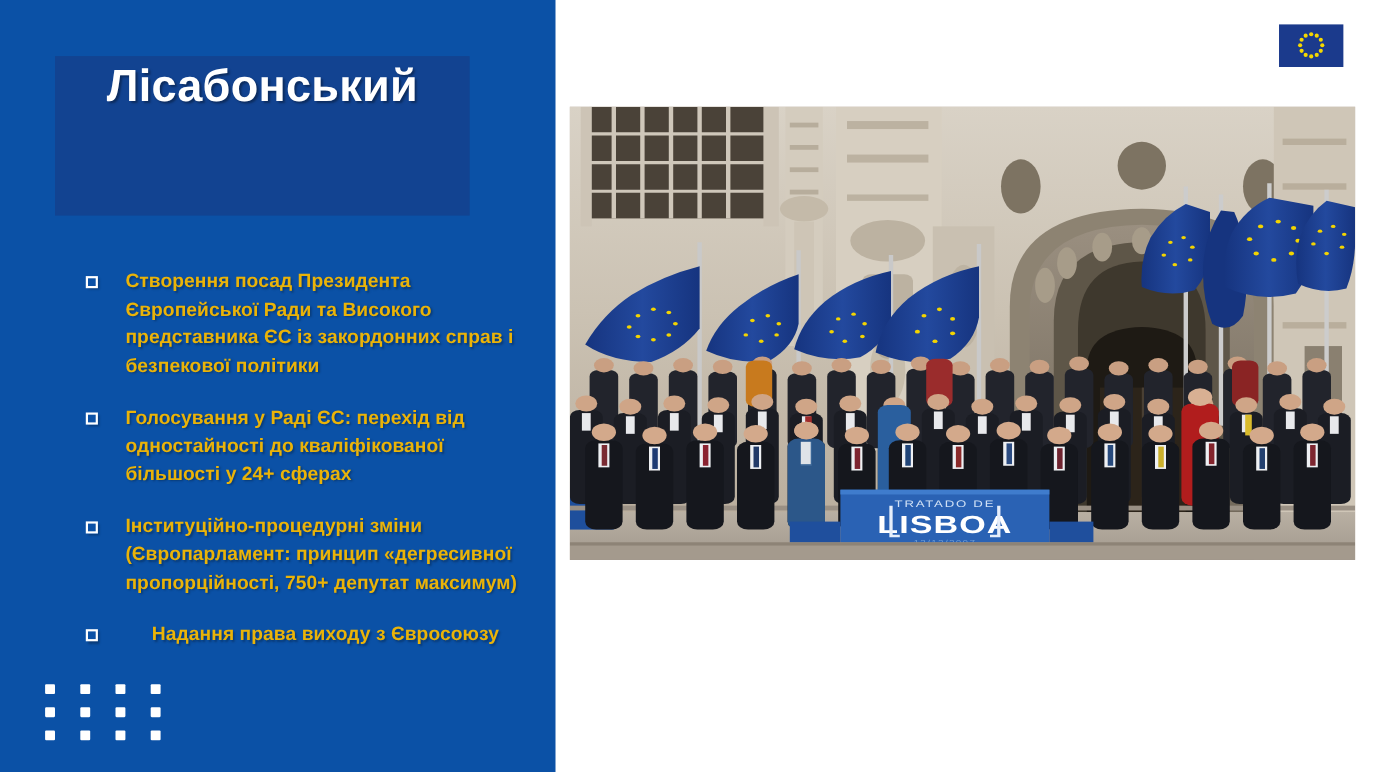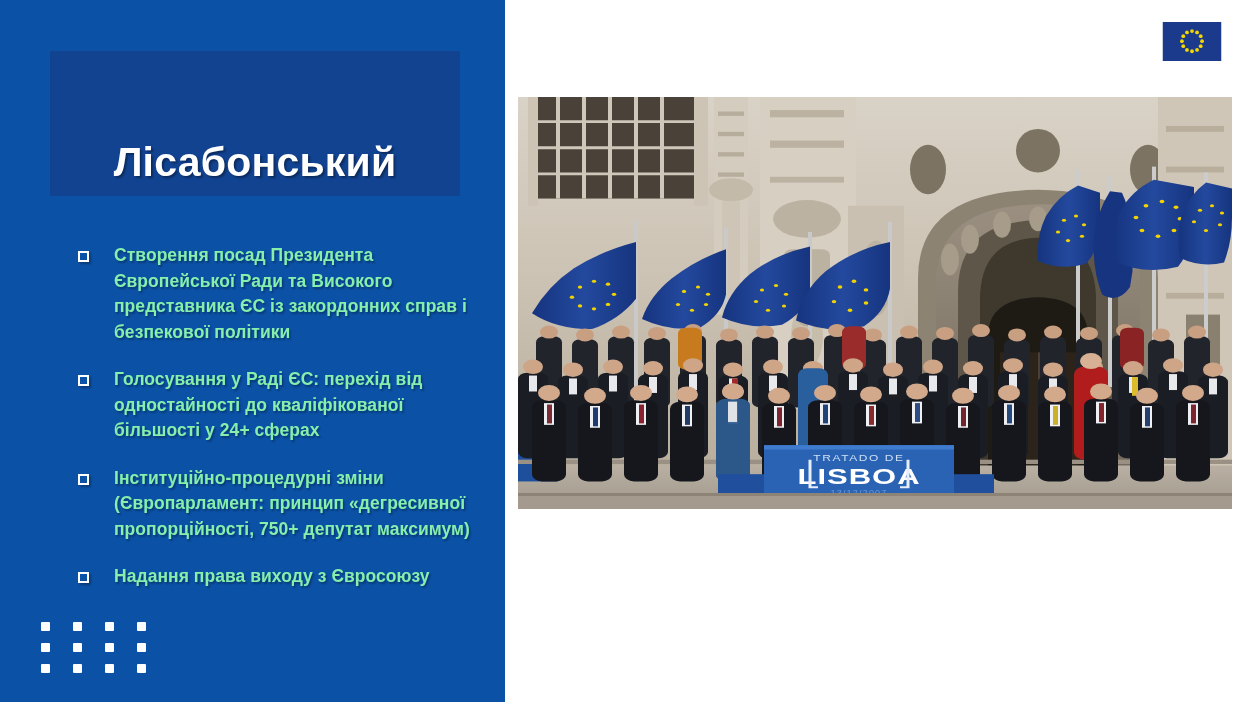--- a/index.html
+++ b/index.html
@@ -30,25 +30,25 @@
     width: 505px;
     height: 702px;
     background: #0B51A6;
   }
 
   
   #title-box {
     position: absolute;
     left: 50px;
     top: 51px;
-    width: 410px;
+    width: 377px;
     height: 145px;
     background: #124391;
     display: flex;
-    align-items: flex-end;
+    align-items: flex-start;
     justify-content: center;
     box-sizing: border-box;
     padding: 4px 12px 10px 12px;
   }
   #title-text {
     color: #ffffff;
     font-size: 41px;
     font-weight: bold;
     line-height: 1.15;
     text-align: center;
@@ -61,41 +61,41 @@
     position: absolute;
     left: 78px;
     top: 243px;
     width: 400px;
   }
   .bullet-row {
     display: flex;
     align-items: flex-start;
     margin-bottom: 22px;
   }
-  .bullet-row:last-child { margin-bottom: 0; }
+  .bullet-row:last-child { margin-bottom: 0; gap: 24px; }
   .bullet-marker {
     flex: 0 0 auto;
     width: 36px;
     color: #ffffff;
     font-size: 17px;
     line-height: 25px;
     padding-top: 1px;
   }
   .bullet-square {
     display: inline-block;
     width: 11px;
     height: 11px;
     border: 2px solid #ffffff;
     box-sizing: border-box;
     margin-top: 6px;
     box-shadow: 2px 2px 2px rgba(0,0,0,0.28);
   }
   .bullet-text {
     flex: 1 1 auto;
-    color: #86efac;
+    color: #eab308;
     font-size: 17.5px;
     font-weight: bold;
     line-height: 25.5px;
     letter-spacing: 0.05px;
     text-shadow: 1.5px 1.5px 2px rgba(0,0,0,0.3);
   }
 
   
   #dot-grid {
     position: absolute;

